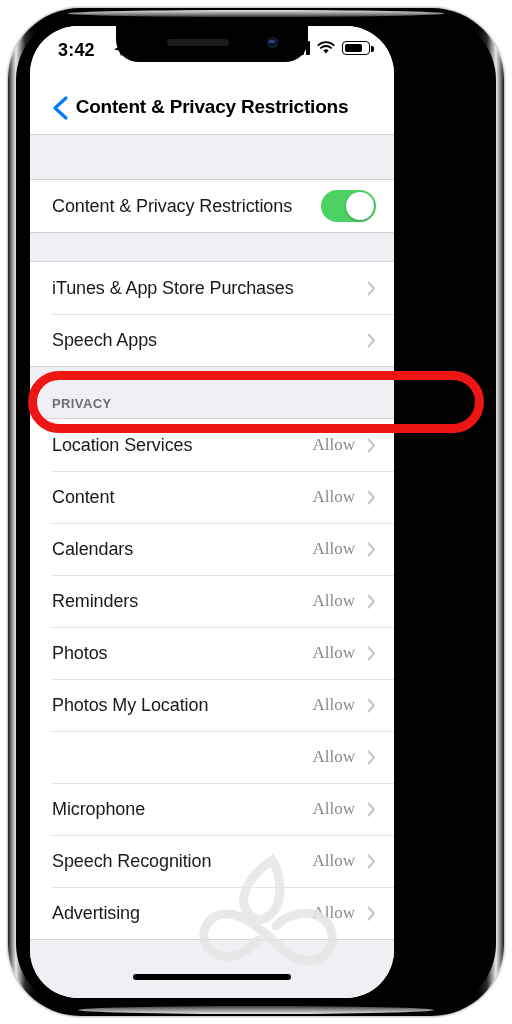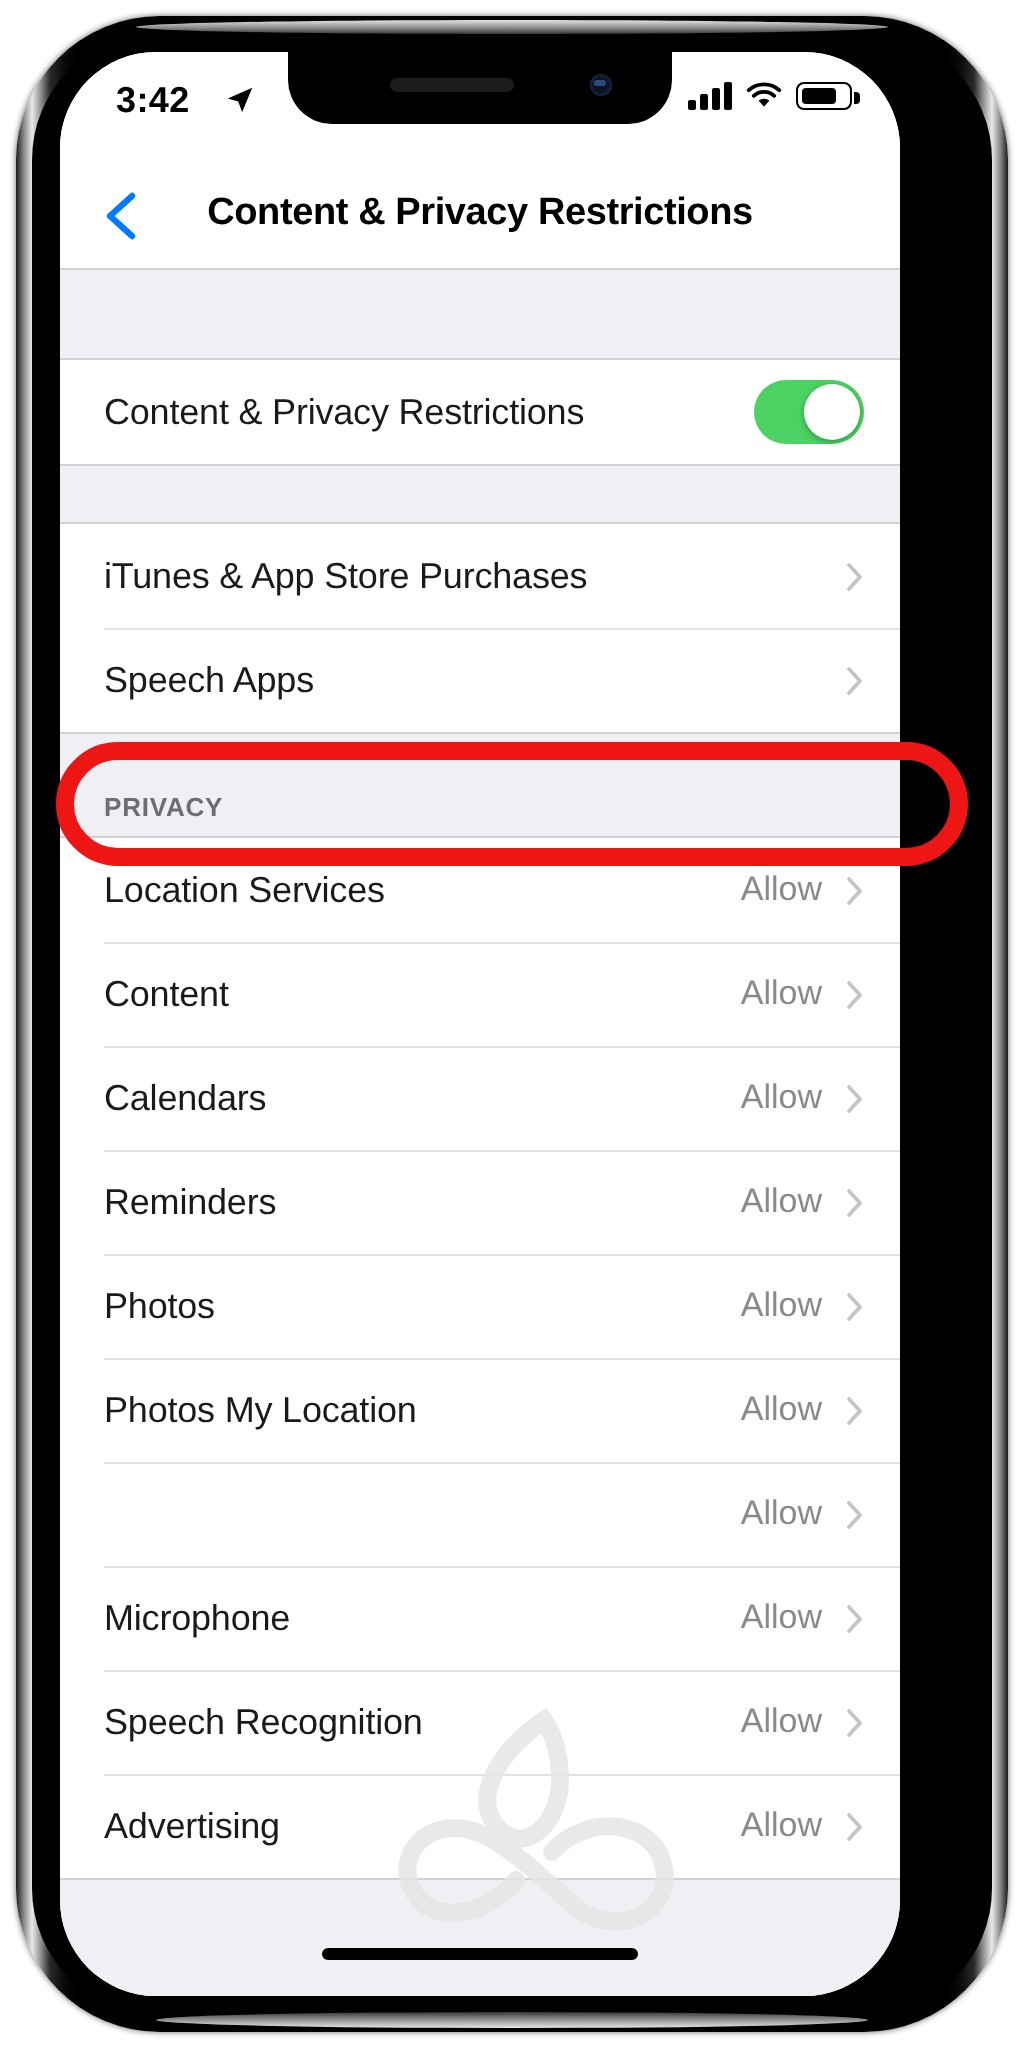--- a/index.html
+++ b/index.html
@@ -47,21 +47,21 @@
     border-radius: 50%;
     background: linear-gradient(0deg, #f2f2f2, #8a8a8a 60%, #3a3a3a);
     opacity: .95;
   }
 
   
   #screen {
     position: absolute;
     left: 30px;
     top: 26px;
-    width: 420px;
+    width: 364px;
     height: 972px;
     border-radius: 48px;
     overflow: hidden;
     background: #ffffff;
   }
 
   
   #status-bar {
     position: relative;
     height: 58px;
@@ -230,20 +230,21 @@
   }
   .row-right {
     margin-left: auto;
     display: flex;
     align-items: center;
     gap: 12px;
   }
   .row-value {
     font-size: 17px;
     color: #8a8a8e;
+    font-family: Liberation Serif, serif;
   }
   .chevron {
     width: 9px;
     height: 15px;
     flex: none;
   }
 
   
   .switch {
     margin-left: auto;

